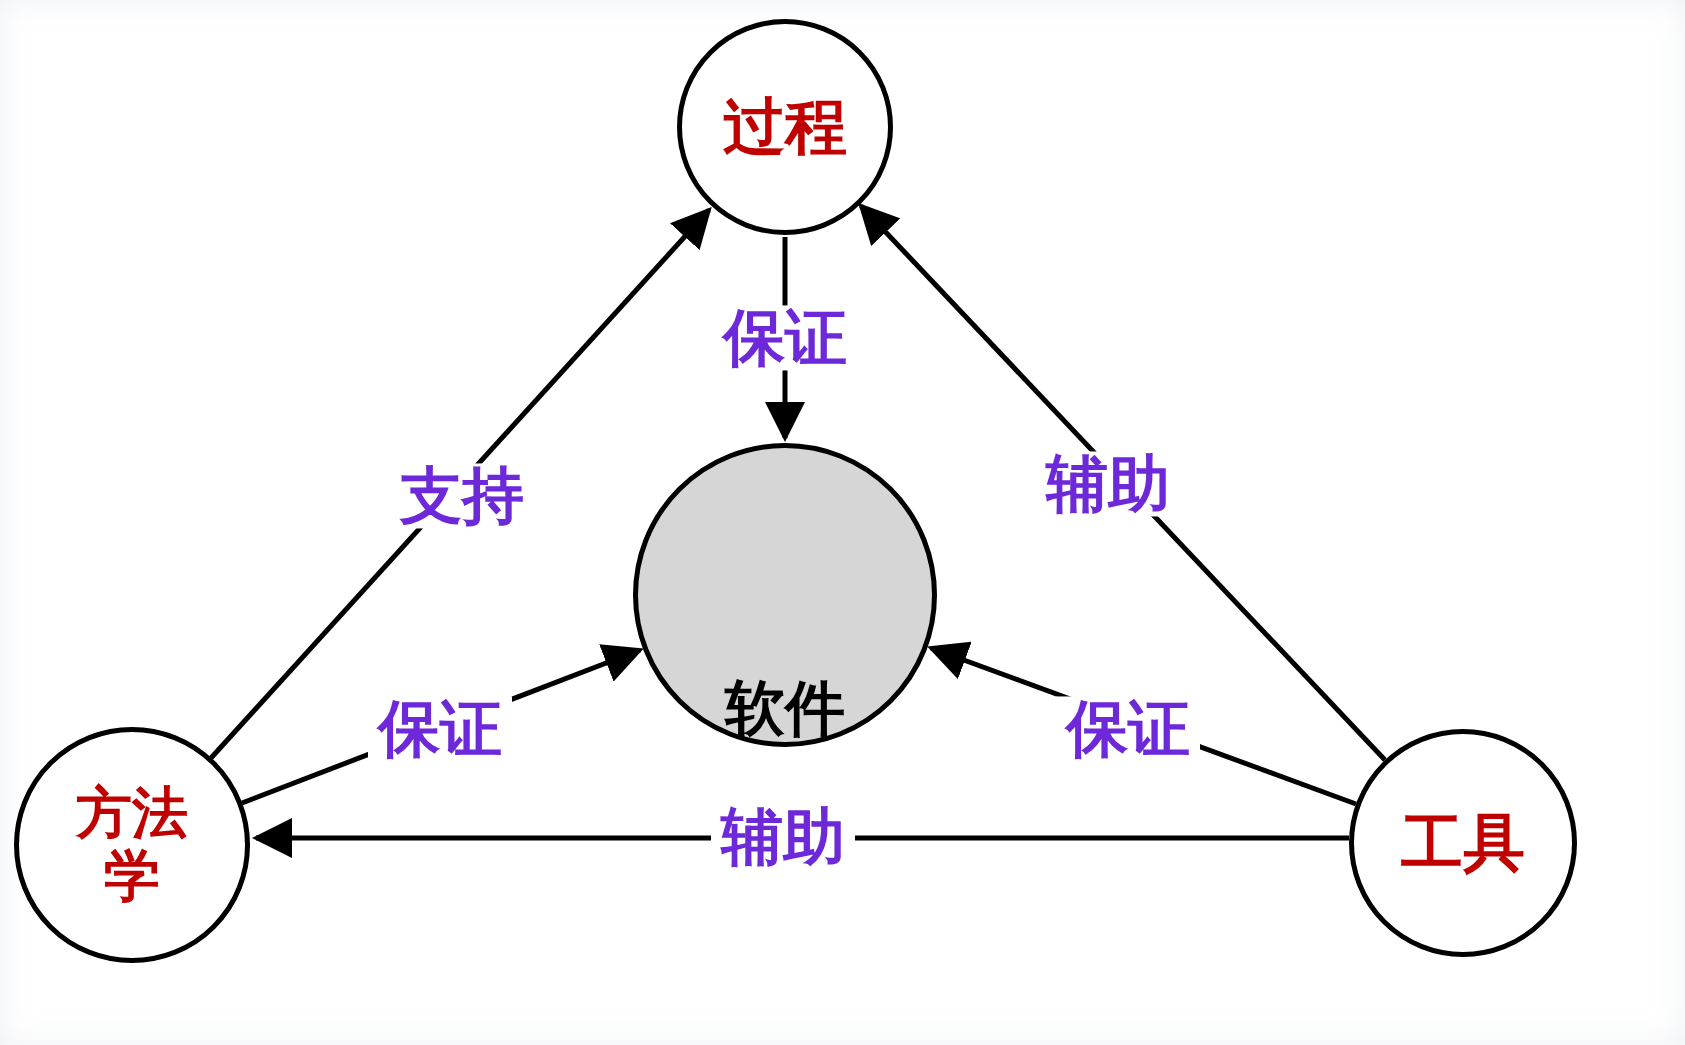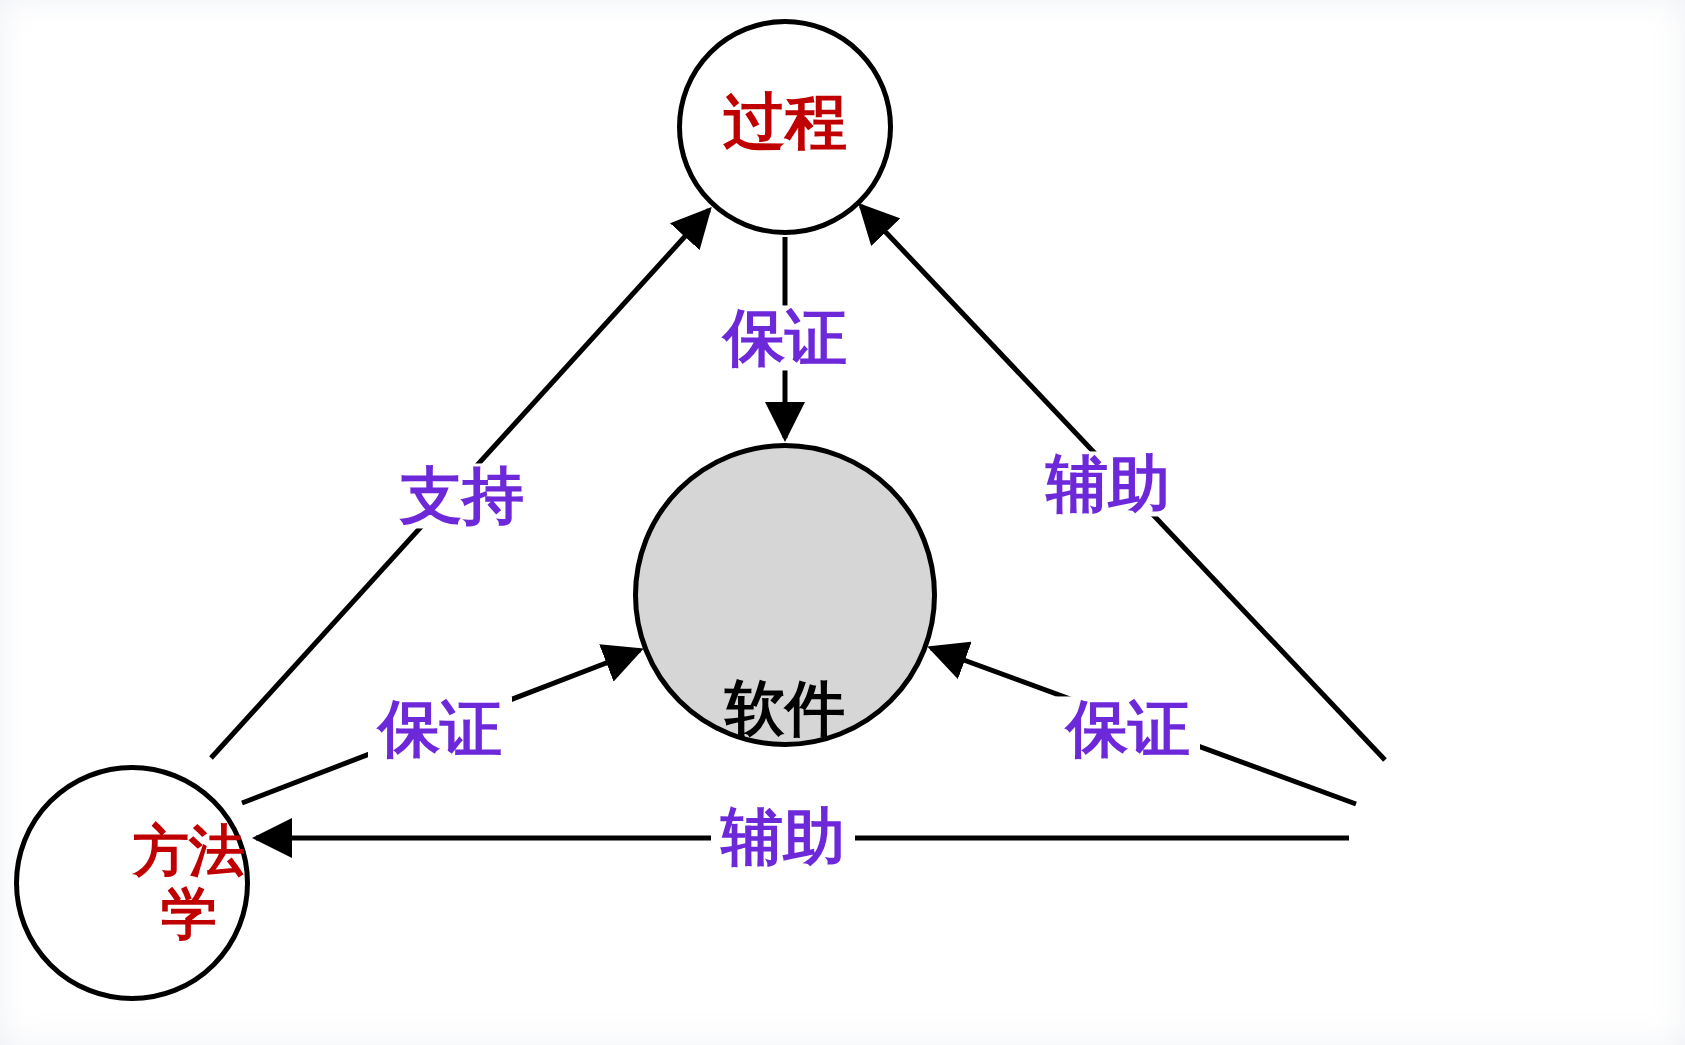--- a/index.html
+++ b/index.html
@@ -81,36 +81,39 @@
     <line x1="1385" y1="760" x2="861" y2="206" stroke="#000000" stroke-width="5" marker-end="url(#arrow)"></line>
 
     <line x1="242" y1="803" x2="640" y2="650" stroke="#000000" stroke-width="5" marker-end="url(#arrow)"></line>
 
     <line x1="1356" y1="804" x2="931" y2="648" stroke="#000000" stroke-width="5" marker-end="url(#arrow)"></line>
 
     <line x1="1349" y1="838" x2="256" y2="838" stroke="#000000" stroke-width="5" marker-end="url(#arrow)"></line>
   </svg>
 
   <div class="node" style="left:677px; top:19px; width:216px; height:216px;">
-    <div class="node-label" style="font-size:62px;font-family:Liberation Mono, monospace;">过程</div>
+    <div class="node-label" style="font-size:62px;">过程</div>
   </div>
 
   <div class="node node--quality" style="left:633px; top:443px; width:304px; height:304px;align-items:flex-end;">
     <div class="node-label node-label--black" style="font-size:60px;">
       <span>软件</span>
     </div>
   </div>
 
-  <div class="node" style="left:14px; top:765px; width:236px; height:236px;justify-content:flex-end;">
+  <div class="node" style="left:14px; top:727px; width:236px; height:236px;">
     <div class="node-label" style="font-size:56px;">
       <span>方法</span>
       <span>学</span>
     </div>
   </div>
 
+  <div class="node" style="left:1349px; top:729px; width:228px; height:228px;">
+    <div class="node-label" style="font-size:62px;">工具</div>
+  </div>
 
   <div class="edge-label" style="left:785px; top:338px;">保证</div>
 
   <div class="edge-label" style="left:462px; top:496px;">支持</div>
 
   <div class="edge-label" style="left:1108px; top:484px;">辅助</div>
 
   <div class="edge-label" style="left:440px; top:729px;">保证</div>
 
   <div class="edge-label" style="left:1128px; top:729px;">保证</div>

